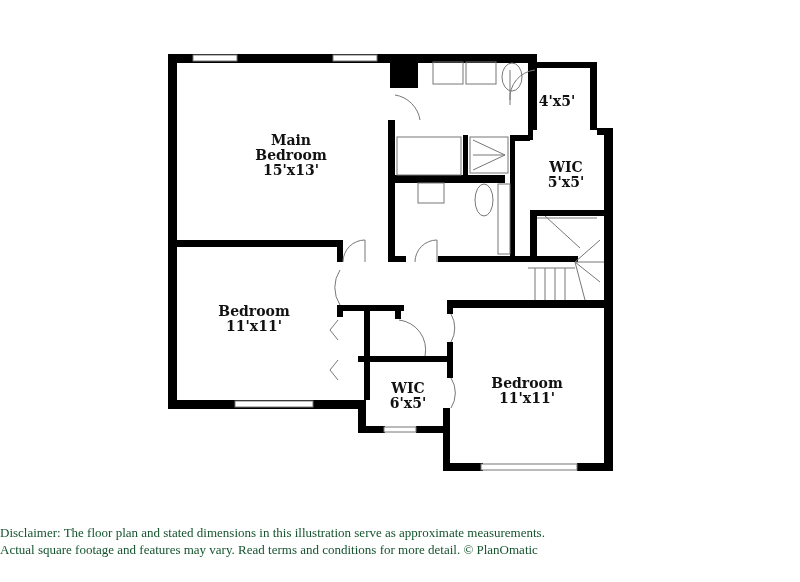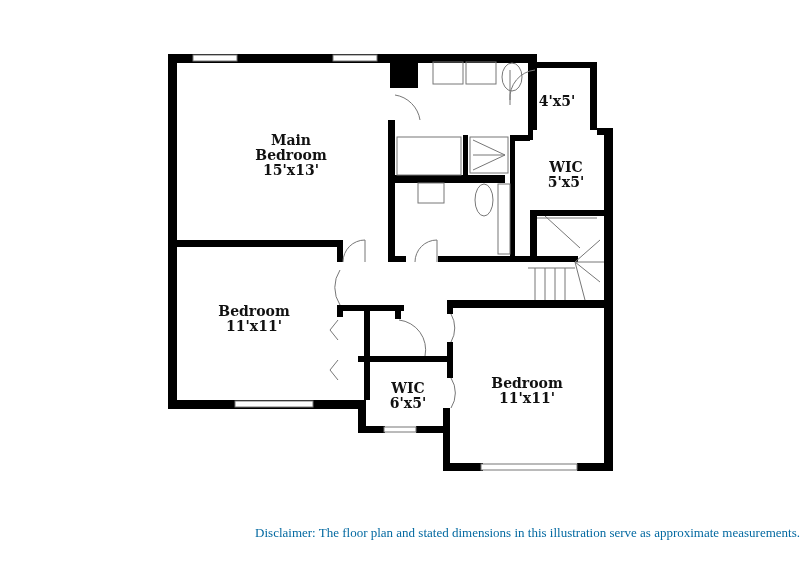--- a/index.html
+++ b/index.html
@@ -1,19 +1,19 @@
 <!DOCTYPE html>
 <html><head>
 <meta charset="utf-8">
 <style>
   html,body{margin:0;padding:0;background:#fff;}
   body{width:800px;height:582px;position:relative;overflow:hidden;font-family:"DejaVu Serif","Liberation Serif",serif;}
   #plan{position:absolute;left:0;top:0;width:800px;height:582px;}
   .room-label{font-family:"DejaVu Serif","Liberation Serif",serif;font-weight:bold;font-size:14px;fill:#111;text-anchor:middle;}
-  .disclaimer{position:absolute;left:0;top:524px;width:800px;text-align:right;font-family:"Liberation Serif","DejaVu Serif",serif;font-size:13px;line-height:17px;color:#0369a1;}
+  .disclaimer{position:absolute;left:0;top:524px;width:800px;text-align:left;font-family:"Liberation Serif","DejaVu Serif",serif;font-size:13px;line-height:17px;color:#14532d;}
 </style>
 </head>
 <body>
 
 <svg id="plan" viewBox="0 0 800 582" xmlns="http://www.w3.org/2000/svg">
   <g fill="#000">
 
     <rect x="168" y="54" width="222" height="9"></rect>
     <rect x="168" y="54" width="9" height="353"></rect>
     <rect x="390" y="54" width="145" height="9"></rect>
@@ -96,13 +96,14 @@
     <text class="room-label"><tspan x="557" y="106">4'x5'</tspan></text>
     <text class="room-label"><tspan x="566" y="172">WIC</tspan><tspan x="566" y="187">5'x5'</tspan></text>
     <text class="room-label"><tspan x="254" y="316">Bedroom</tspan><tspan x="254" y="331">11'x11'</tspan></text>
     <text class="room-label"><tspan x="408" y="393">WIC</tspan><tspan x="408" y="408">6'x5'</tspan></text>
     <text class="room-label"><tspan x="527" y="388">Bedroom</tspan><tspan x="527" y="403">11'x11'</tspan></text>
   </g>
 </svg>
 
 <div class="disclaimer">
   <div>Disclaimer: The floor plan and stated dimensions in this illustration serve as approximate measurements.</div>
+  <div>Actual square footage and features may vary. Read terms and conditions for more detail. © PlanOmatic</div>
 </div>
 
 </body></html>

